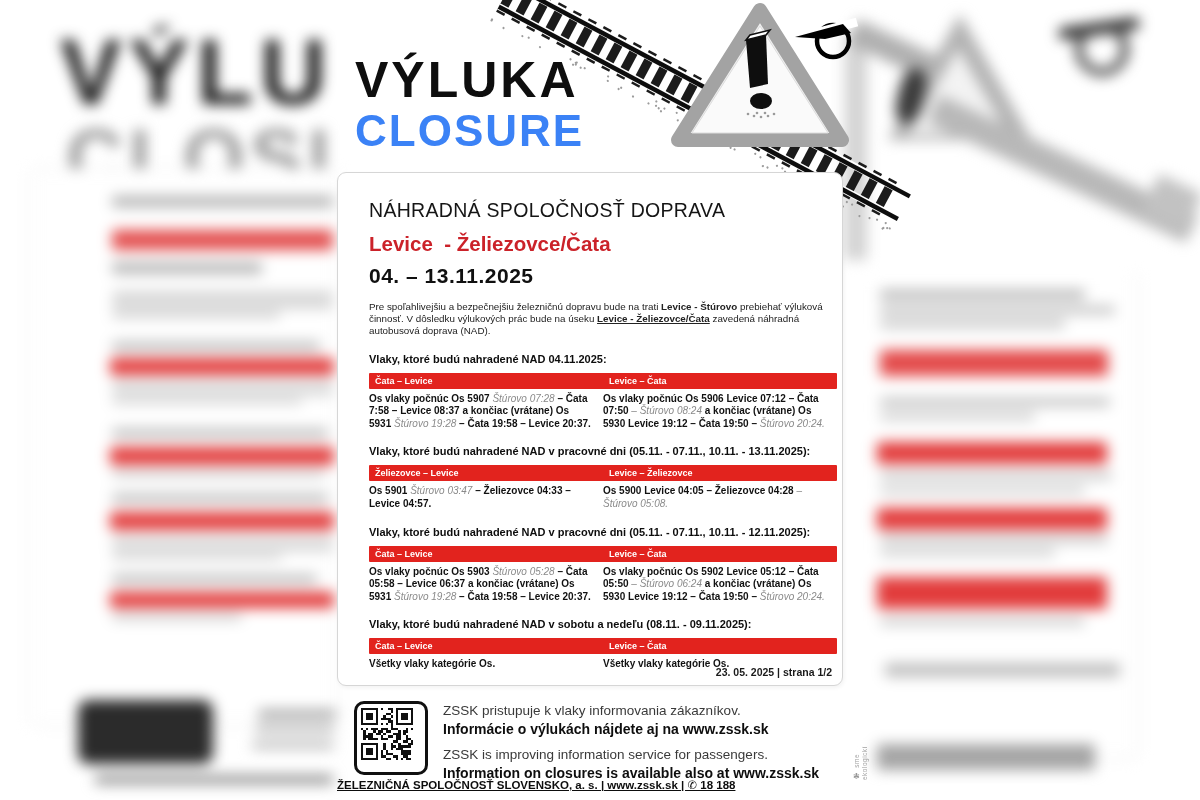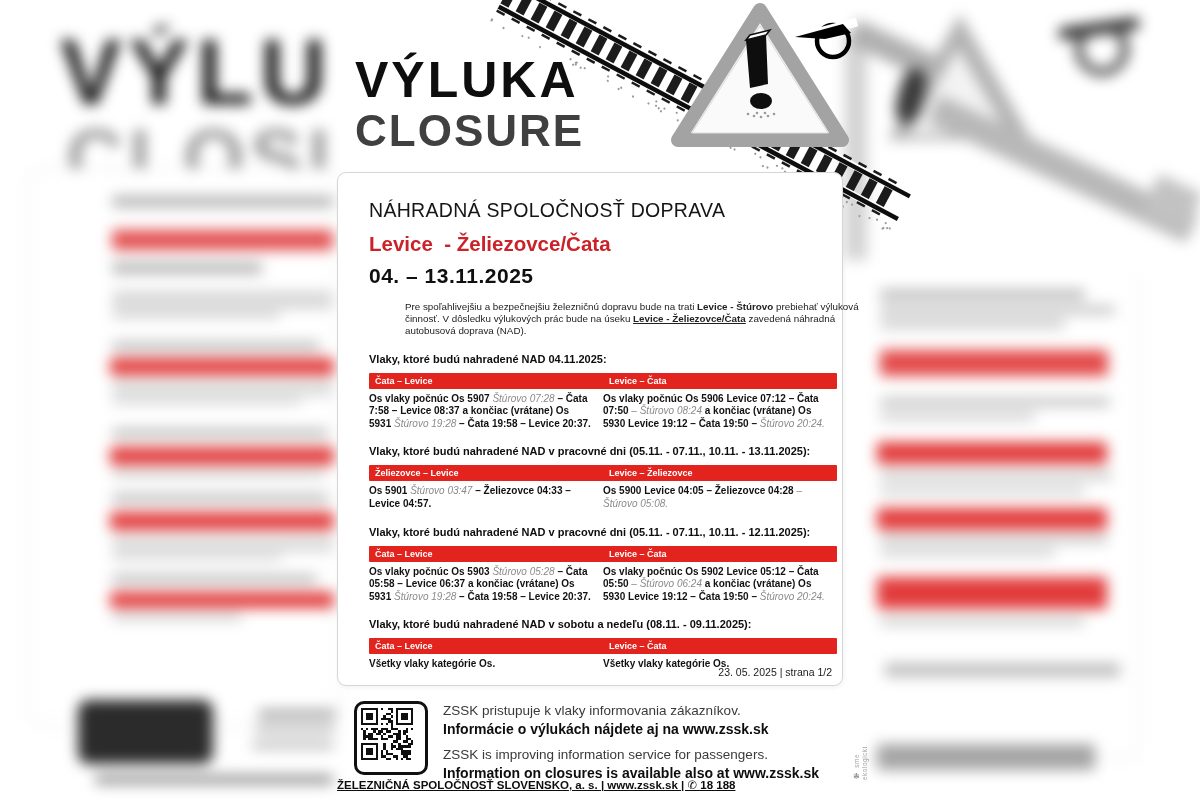--- a/index.html
+++ b/index.html
@@ -5,40 +5,40 @@
   html,body{margin:0;padding:0;background:#888;}
   #canvas{position:relative;width:1200px;height:800px;background:#ffffff;overflow:hidden;
           font-family:"Liberation Sans","DejaVu Sans",sans-serif;padding-left:18px;}
   .abs{position:absolute;}
   
   .blur-wrap{position:absolute;inset:0;filter:blur(7px);pointer-events:none;}
   .bs{position:absolute;border-radius:3px;}
   .bigblur{position:absolute;overflow:hidden;white-space:nowrap;font-weight:800;line-height:1;}
   
   .title-sk{left:355px;top:55px;font-size:50px;font-weight:800;letter-spacing:3px;color:#0e0e0e;line-height:1;}
-  .title-en{left:355px;top:109px;font-size:44px;font-weight:800;letter-spacing:2px;color:#404040;line-height:1;}
+  .title-en{left:355px;top:109px;font-size:44px;font-weight:800;letter-spacing:2px;color:#3b82f6;line-height:1;}
   
   .sheet{left:337px;top:172px;width:506px;height:514px;background:#fff;border:1px solid #d6d6d6;
          border-radius:9px;box-shadow:1px 2px 4px rgba(0,0,0,.05);box-sizing:border-box;
          padding:26px 7px 0 31px;color:#111;}
   .sheet h1{margin:0;font-size:19.5px;font-weight:500;letter-spacing:.3px;color:#151515;}
   .route{margin-top:10px;font-size:20.5px;font-weight:700;color:#cb2229;white-space:pre;}
   .dates{margin-top:8px;font-size:21px;font-weight:600;letter-spacing:.5px;color:#101010;}
-  .intro{margin-top:13px;font-size:9.8px;line-height:1.25;color:#222;width:472px;margin-left:36px;}
+  .intro{margin-top:13px;font-size:9.8px;line-height:1.25;color:#222;width:472px;}
   .sec-h{margin-top:15px;font-size:11px;font-weight:700;color:#0d0d0d;}
   .ttable{margin-top:8px;width:468px;}
   .thead{display:flex;background:#e2231e;height:16px;align-items:center;color:#fff;
          font-size:9px;font-weight:700;border-radius:1px;}
   .thead>div{width:50%;padding-left:6px;box-sizing:border-box;}
   .tcells{display:flex;padding-top:4px;font-size:10px;line-height:1.26;}
   .tcells>div{width:50%;padding-right:12px;box-sizing:border-box;}
   .seg-b{font-weight:700;}
   .seg-bu{font-weight:700;text-decoration:underline;}
   .seg-i{font-style:italic;color:#8a8a8a;font-weight:400;}
-  .sheet-footer{position:absolute;right:10px;bottom:7px;font-size:10.5px;font-weight:400;color:#1a1a1a;}
+  .sheet-footer{position:absolute;right:10px;bottom:7px;font-size:10.5px;font-weight:700;color:#1a1a1a;}
   
   .qr-box{left:354px;top:701px;width:60px;height:60px;border:3px solid #101010;border-radius:10px;
           padding:4px;background:#fff;}
   .info{left:443px;top:703px;font-size:13.5px;color:#3a3a3a;line-height:1.2;}
   .info .b{font-size:14px;font-weight:700;color:#0e0e0e;margin-top:2px;}
   .info .gap{height:9px;}
   .company{left:337px;top:778px;font-size:11.5px;font-weight:700;color:#0d0d0d;text-decoration:underline;}
   .eco{left:852px;top:724px;writing-mode:vertical-rl;transform:rotate(180deg);
        font-size:6.5px;color:#a0a0a0;letter-spacing:.5px;height:56px;}
   .eco .leaf{font-size:8px;color:#8f8f8f;}

